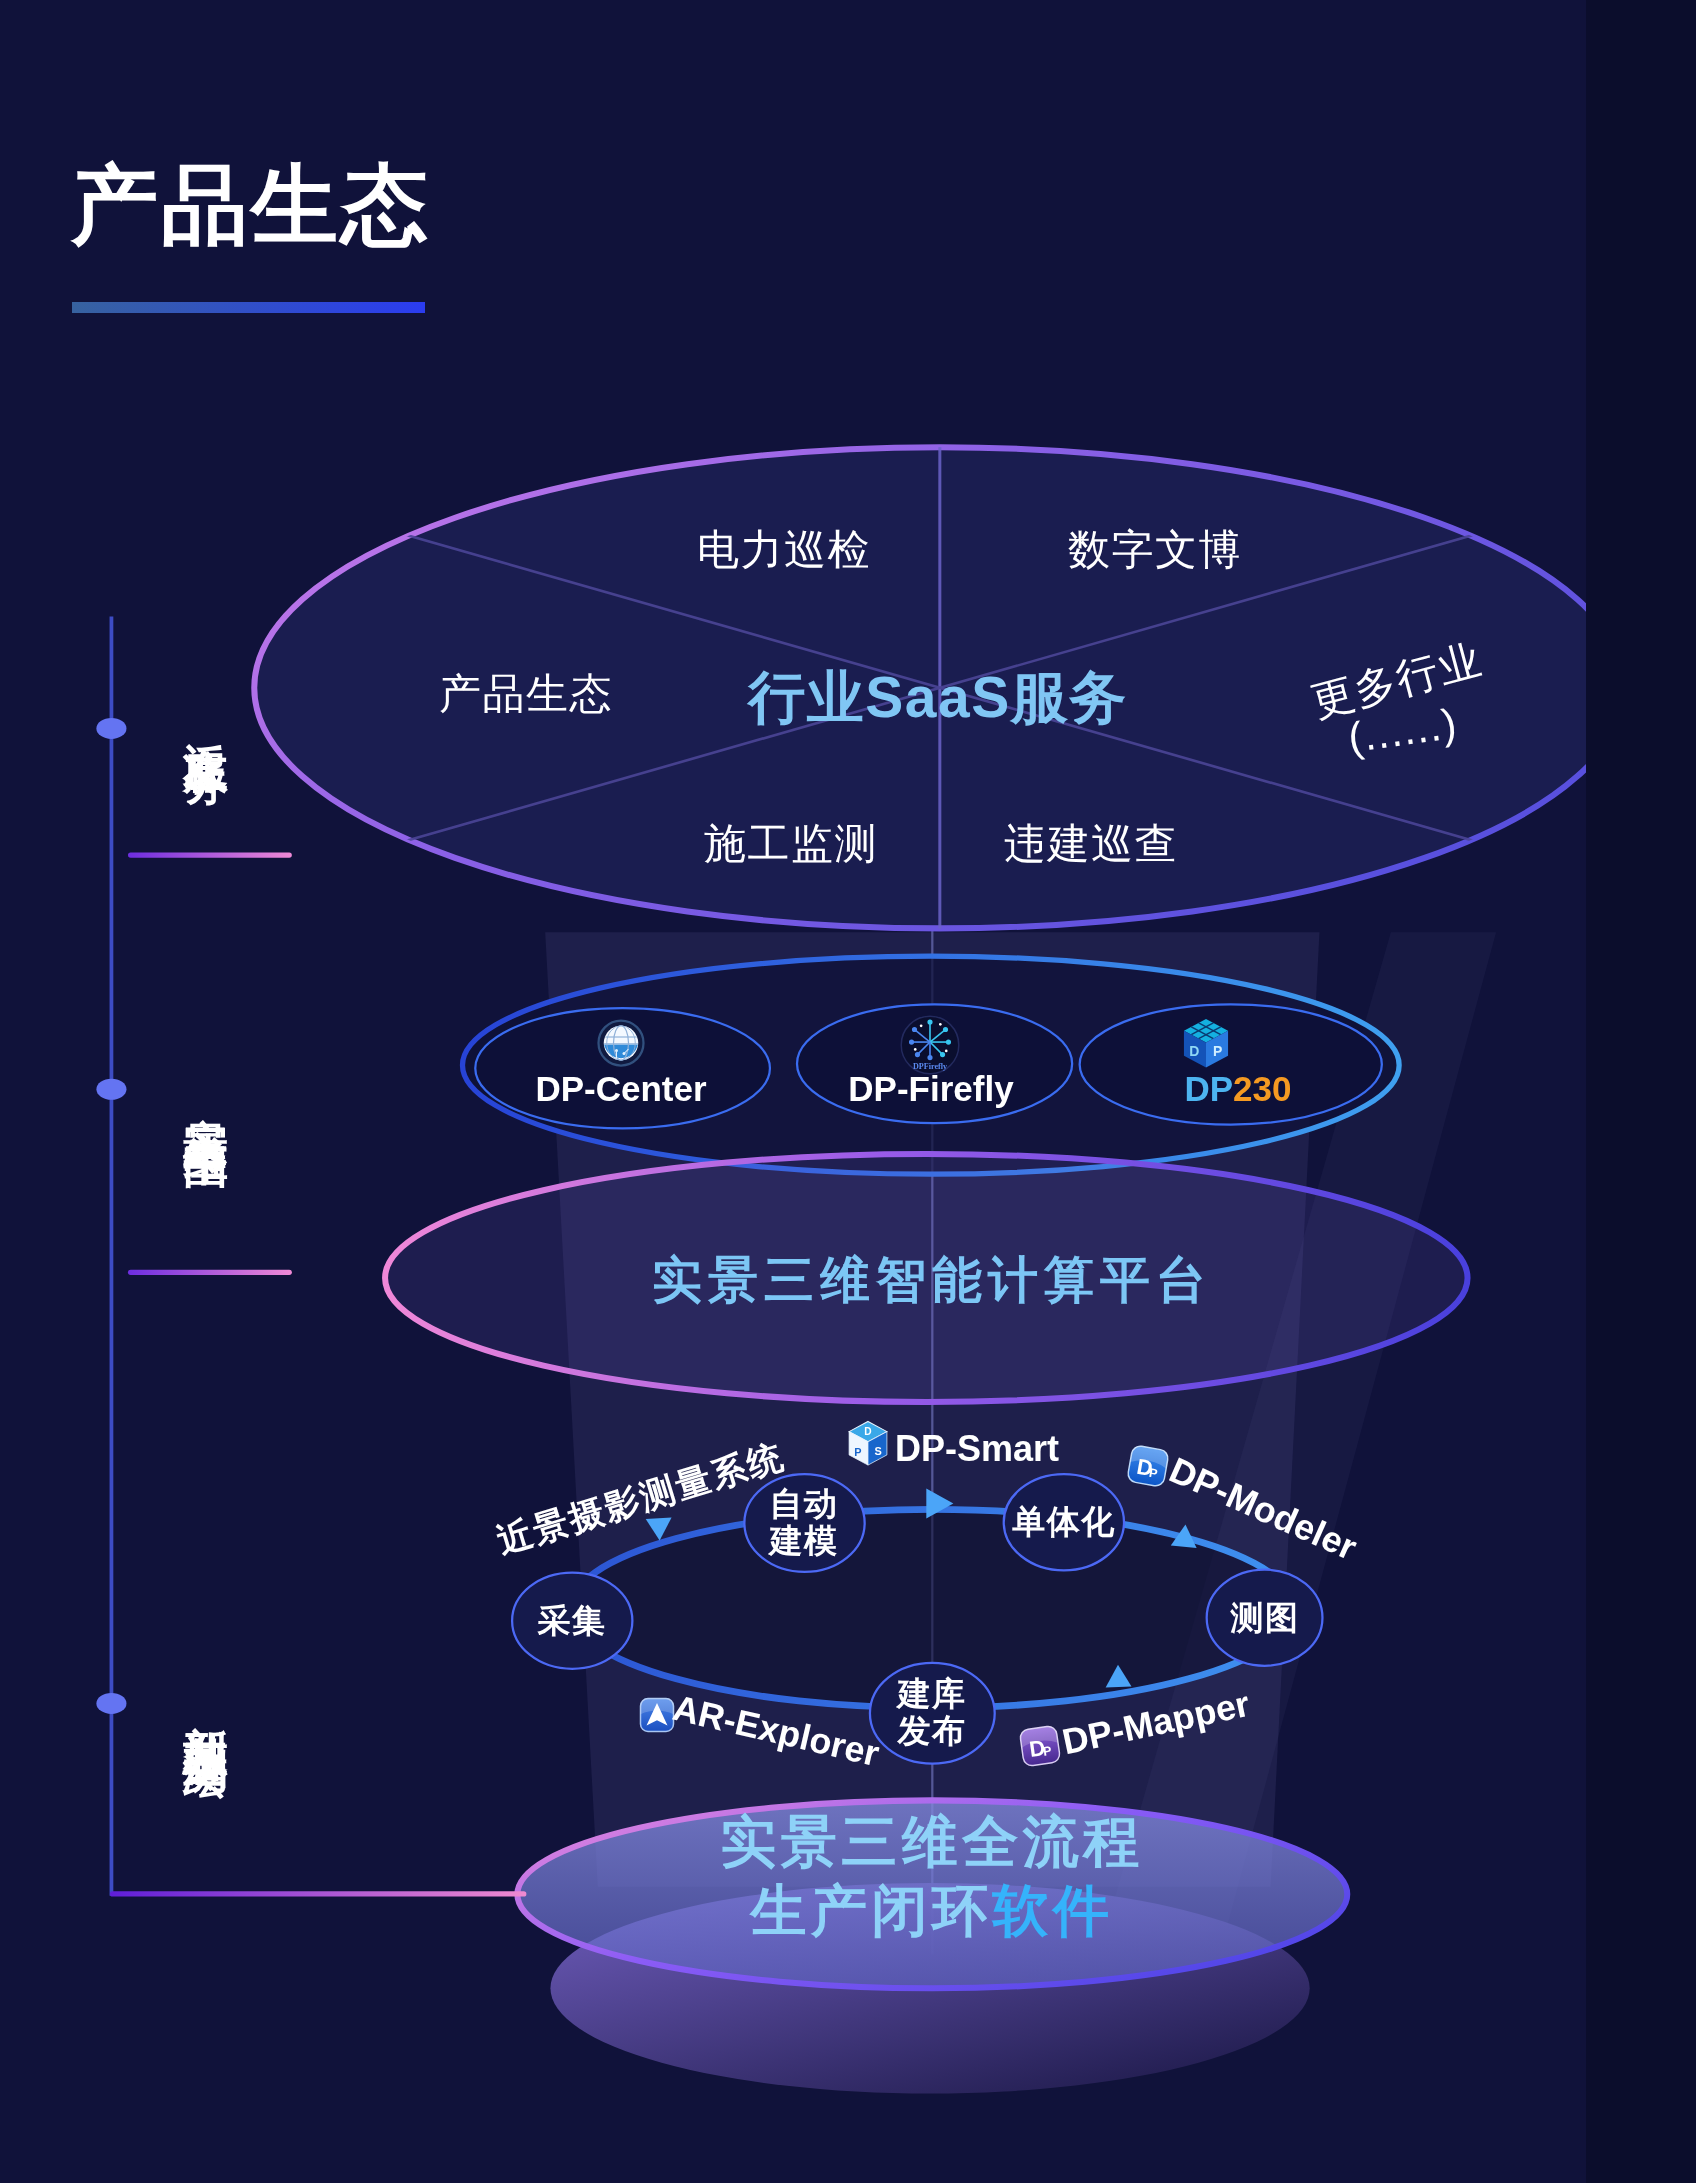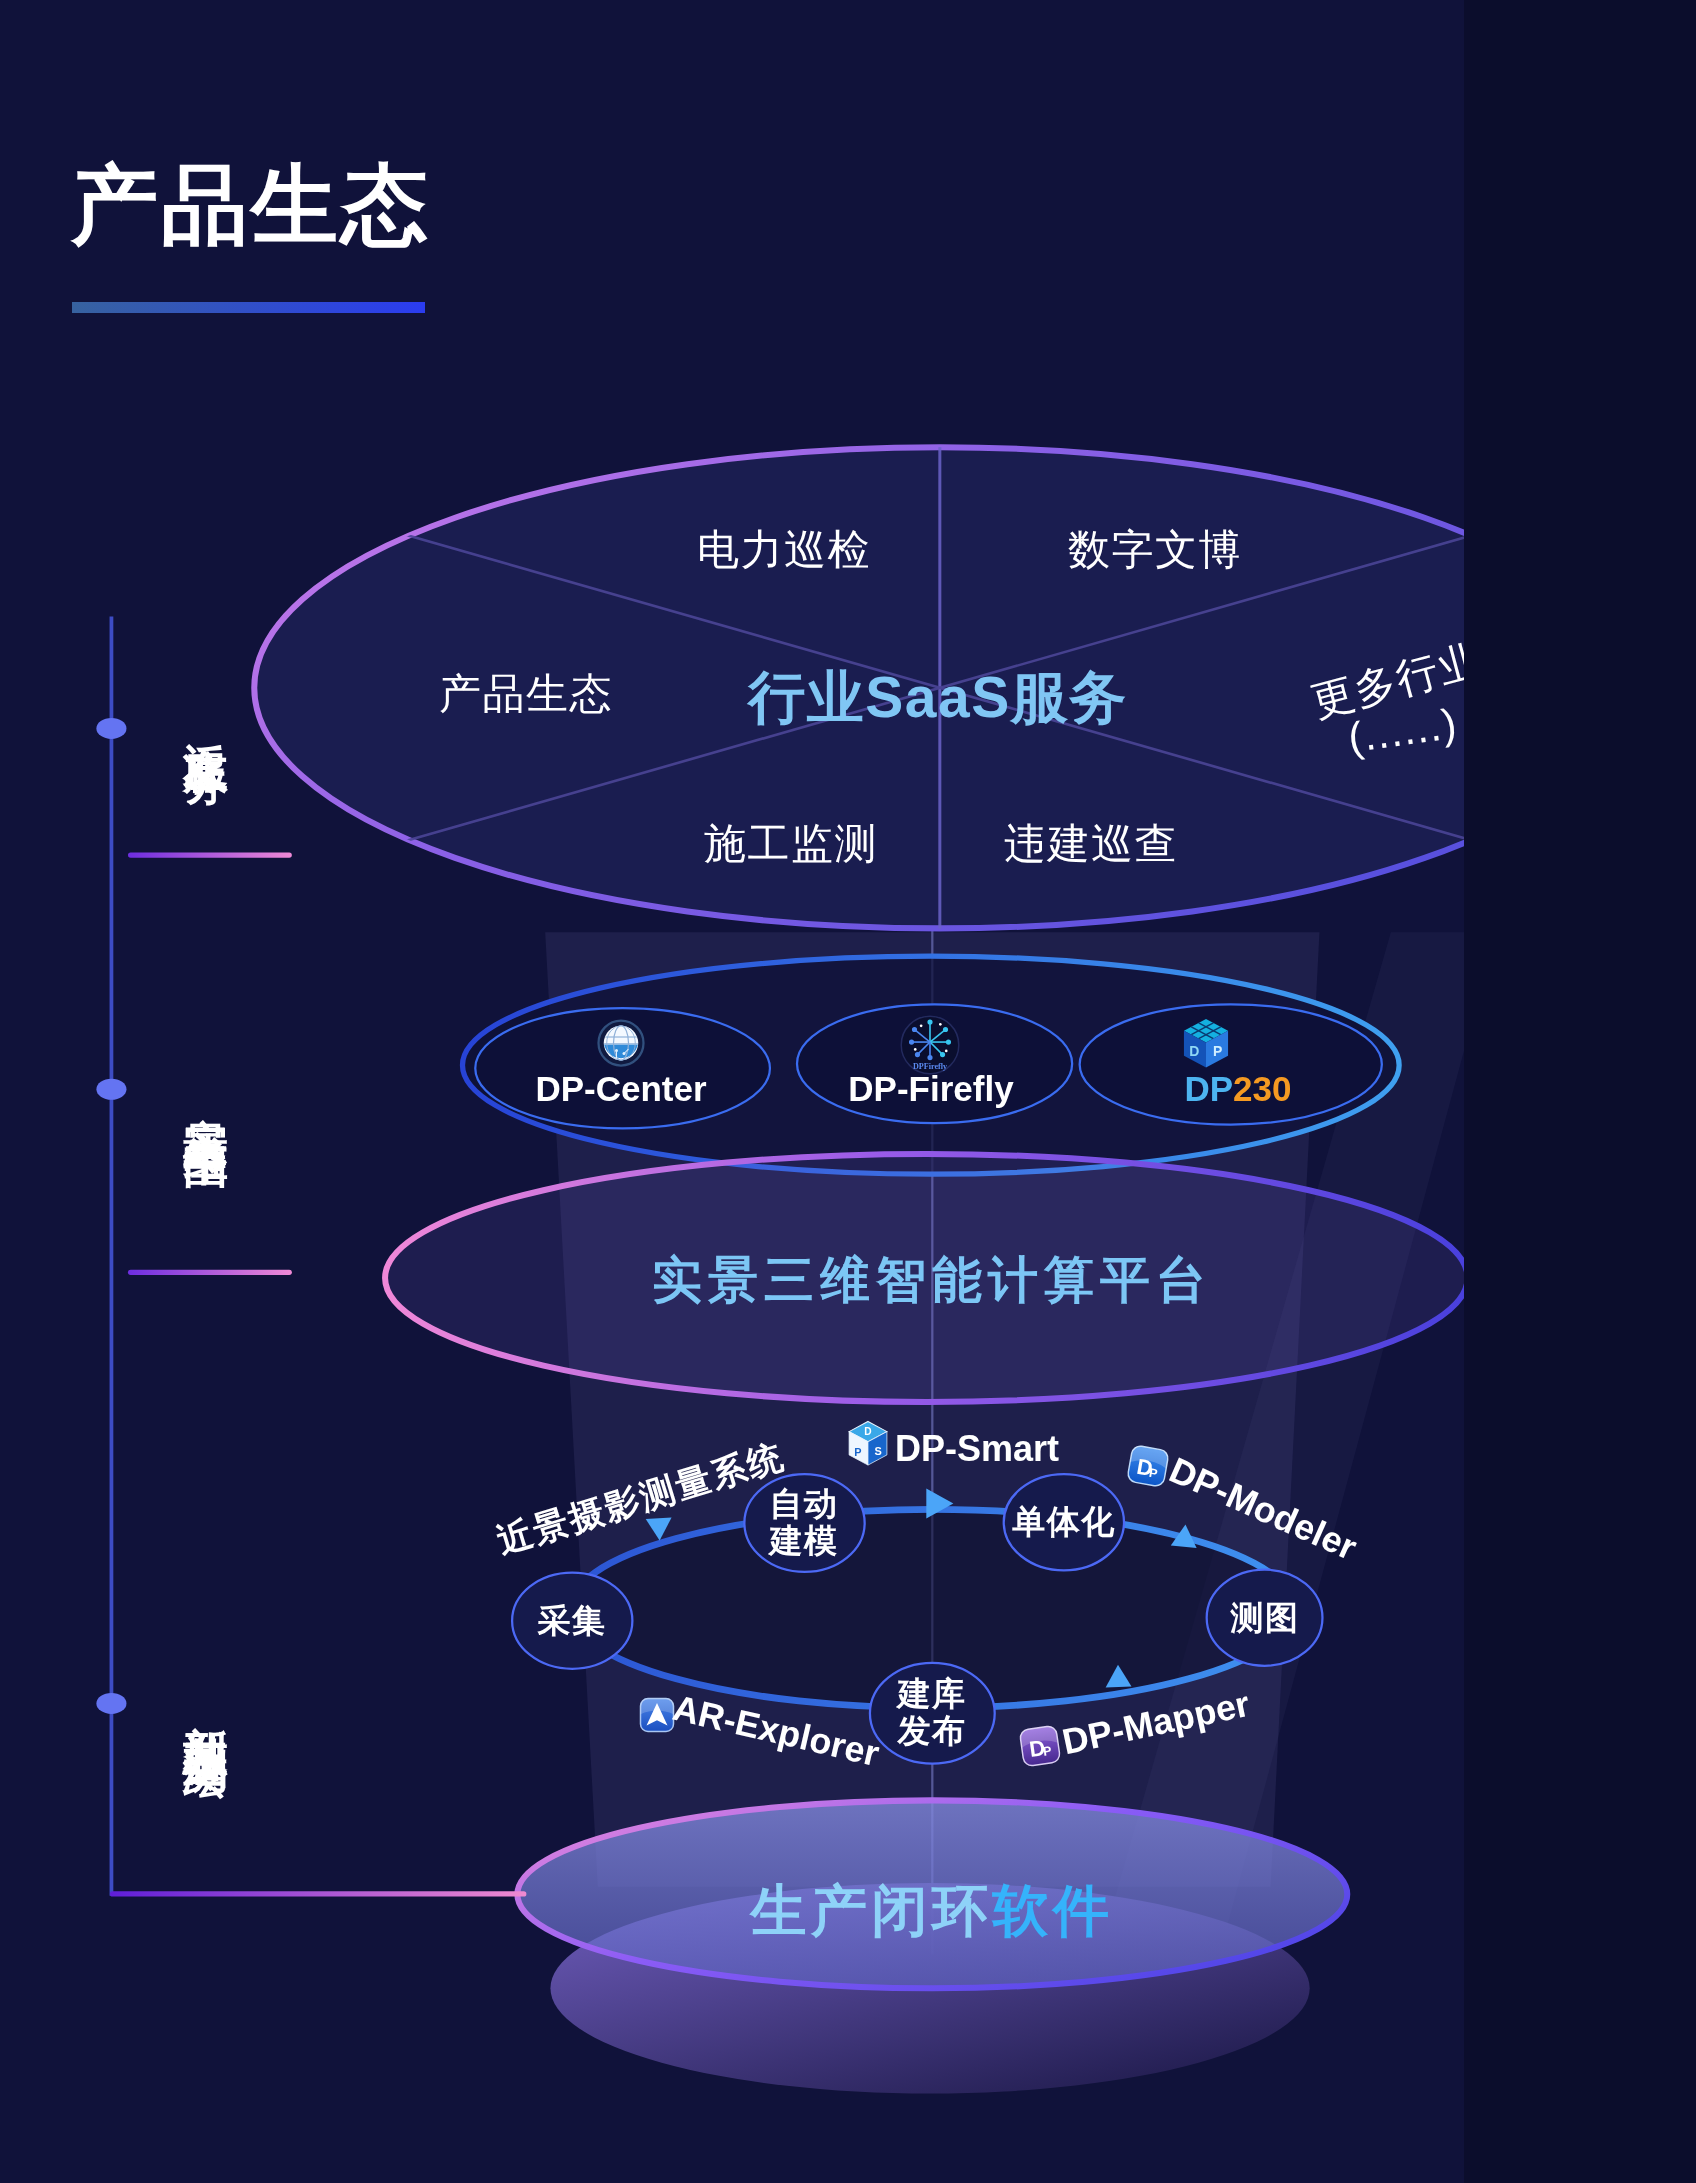--- a/index.html
+++ b/index.html
@@ -1,17 +1,17 @@
 <!DOCTYPE html>
 <html style="font-size:12px"><head>
 <meta charset="utf-8">
 <style>
   html,body{margin:0;padding:0;background:#0b0d2c;}
   #canvas{
-    position:relative;width:1464px;height:2183px;overflow:hidden;
+    position:relative;width:1586px;height:2183px;overflow:hidden;
     background:#10123a;
     font-family:"Liberation Sans",sans-serif;
   }
   svg.layer{position:absolute;left:0;top:0;}
   .lbl{
     position:absolute;transform:translate(-50%,-50%);
     color:#ffffff;white-space:nowrap;
     font-family:"Liberation Sans",sans-serif;
     text-align:center;
   }
@@ -293,18 +293,19 @@
   <div class="icon-wrap" style="left:1040px;top:1746px;transform:translate(-50%,-50%) rotate(-8deg);">
     <svg width="41" height="41" viewBox="0 0 56 56">
       <rect x="3" y="3" width="50" height="50" rx="12" fill="url(#gMapper)" stroke="#d9cdf2" stroke-width="2"></rect>
       <path d="M3 27 Q28 15 53 27 L53 14 Q53 3 42 3 L14 3 Q3 3 3 14 Z" fill="#ffffff" opacity="0.2"></path>
       <text x="24" y="41" text-anchor="middle" font-size="30" font-weight="bold" fill="#ffffff" font-family="Liberation Sans, sans-serif">D</text>
       <text x="37" y="42" text-anchor="middle" font-size="17" font-weight="bold" fill="#ffffff" font-family="Liberation Sans, sans-serif">P</text>
     </svg>
   </div>
   <div class="lbl tool-label" style="left:1156px;top:1723px;transform:translate(-50%,-50%) rotate(-12deg);">DP-Mapper</div>
 
+  <div class="lbl bottom-line" style="left:932px;top:1843px;">实景三维全流程</div>
   <div class="lbl bottom-line" style="left:932px;top:1912px;text-align:center;">
     <span>生产闭环</span><span class="hl">软件</span>
   </div>
 
 </div>
 
 
 </body></html>

